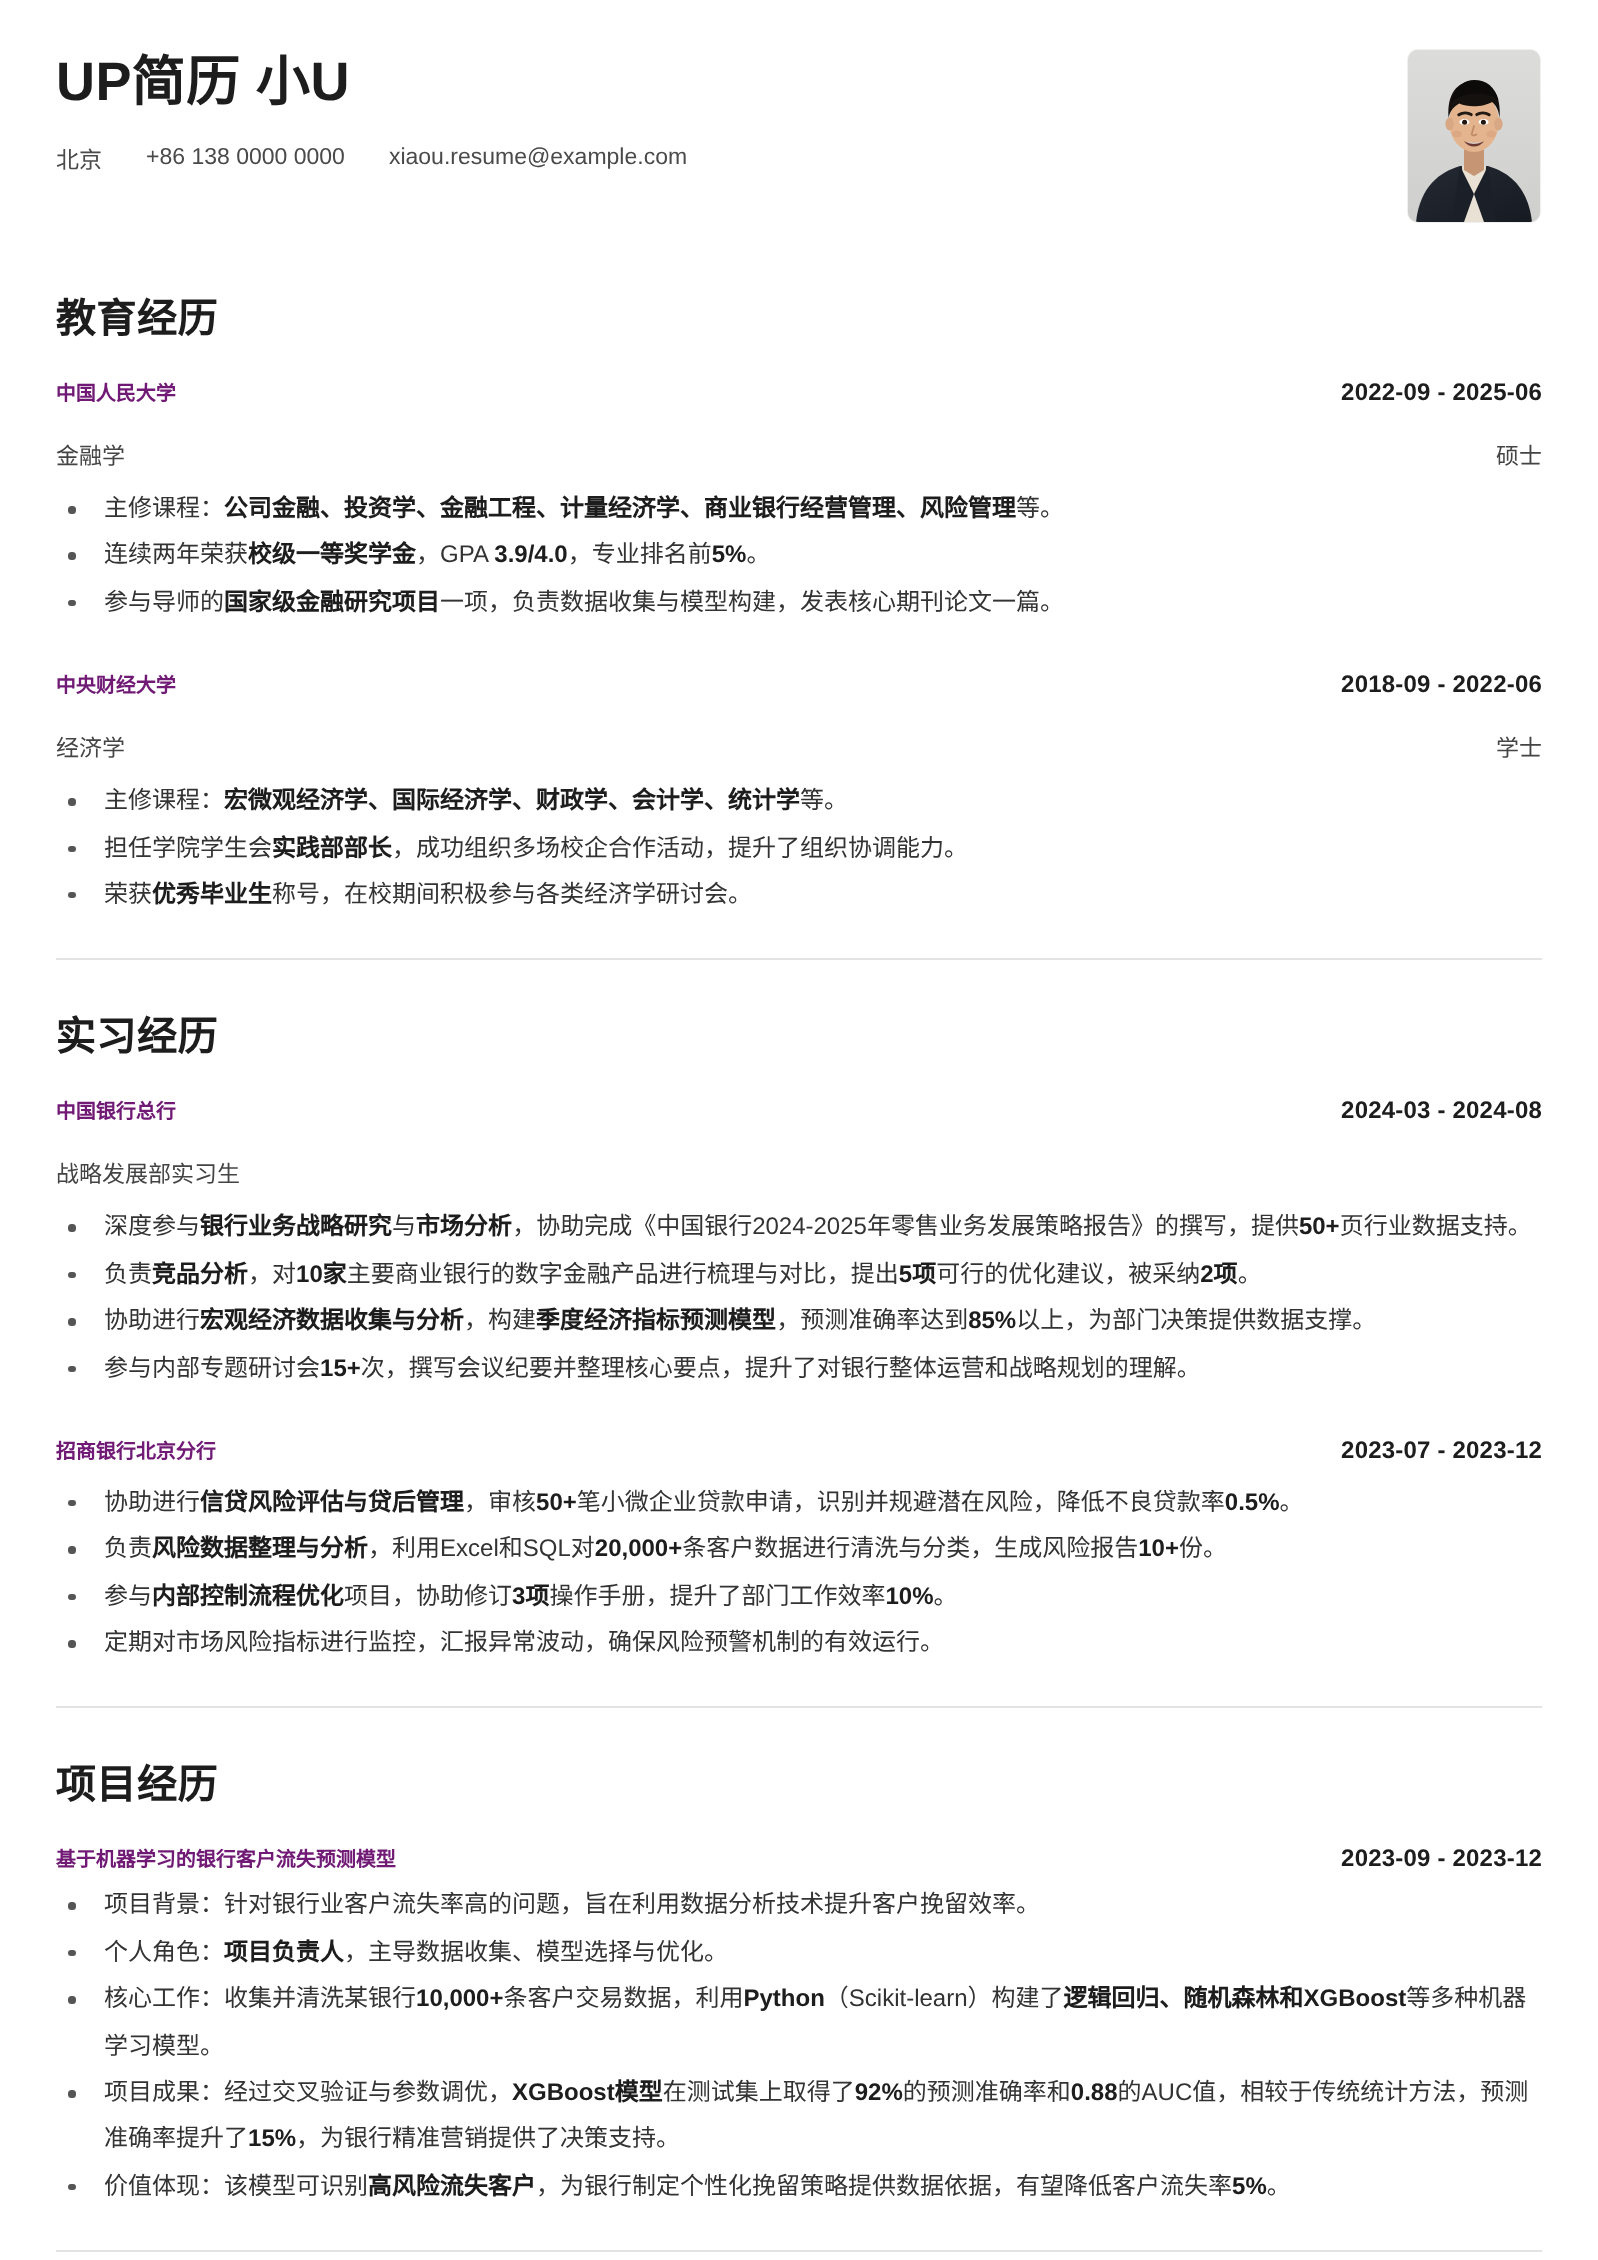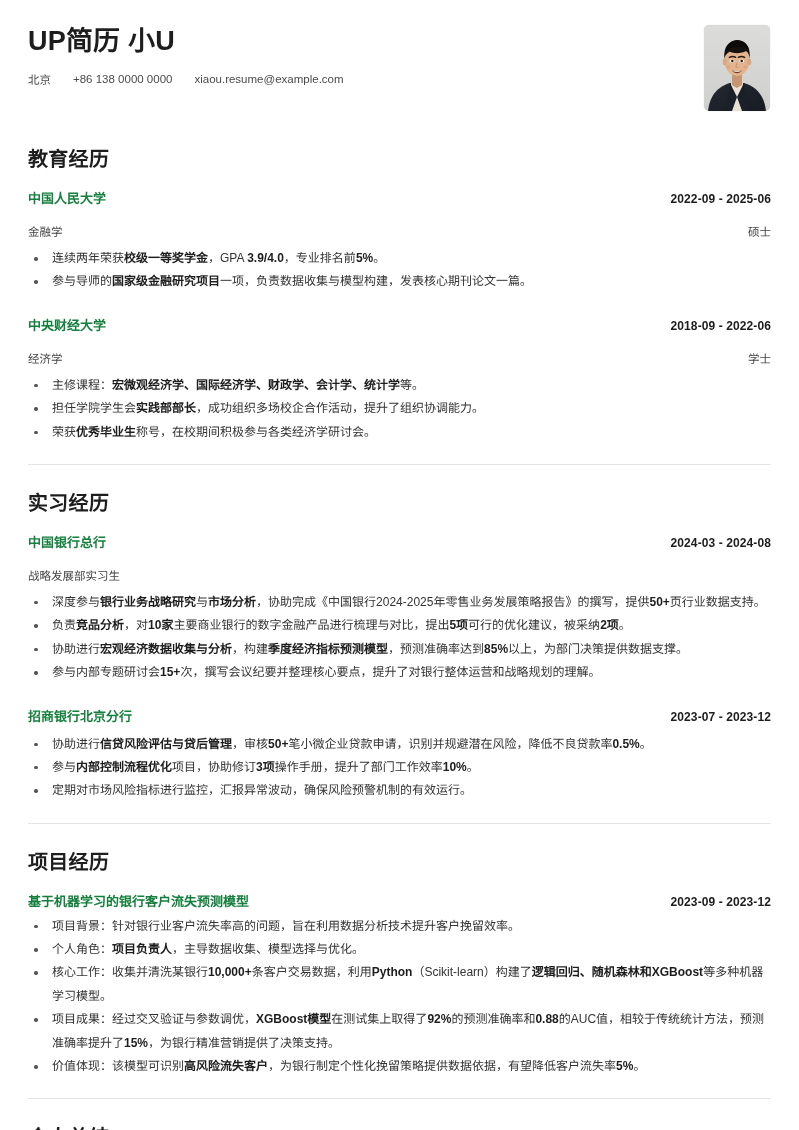--- a/index.html
+++ b/index.html
@@ -88,23 +88,23 @@
 
   .entry { margin-top: 0; }
   .entry + .entry { margin-top: 21px; }
 
   .entry-row {
     display: flex;
     justify-content: space-between;
     align-items: baseline;
   }
   .org {
-    font-size: 13px;
+    font-size: 10px;
     font-weight: 700;
-    color: #15803d;
+    color: #701a75;
   }
   .date {
     font-size: 12px;
     font-weight: 700;
     color: #1d1d1d;
     white-space: nowrap;
     letter-spacing: 0.1px;
   }
   .sub-row {
     display: flex;
@@ -220,20 +220,21 @@
     <div class="entry" style="margin-top:16px;">
       <div class="entry-row">
         <span class="org">中国人民大学</span>
         <span class="date">2022-09 - 2025-06</span>
       </div>
       <div class="sub-row">
         <span class="role">金融学</span>
         <span class="degree">硕士</span>
       </div>
       <ul class="bullets">
+        <li>主修课程：<b>公司金融、投资学、金融工程、计量经济学、商业银行经营管理、风险管理</b>等。</li>
         <li>连续两年荣获<b>校级一等奖学金</b>，GPA <b>3.9/4.0</b>，专业排名前<b>5%</b>。</li>
         <li>参与导师的<b>国家级金融研究项目</b>一项，负责数据收集与模型构建，发表核心期刊论文一篇。</li>
       </ul>
     </div>
 
     <div class="entry">
       <div class="entry-row">
         <span class="org">中央财经大学</span>
         <span class="date">2018-09 - 2022-06</span>
       </div>
@@ -273,20 +274,21 @@
       </ul>
     </div>
 
     <div class="entry">
       <div class="entry-row">
         <span class="org">招商银行北京分行</span>
         <span class="date">2023-07 - 2023-12</span>
       </div>
       <ul class="bullets">
         <li>协助进行<b>信贷风险评估与贷后管理</b>，审核<b>50+</b>笔小微企业贷款申请，识别并规避潜在风险，降低不良贷款率<b>0.5%</b>。</li>
+        <li>负责<b>风险数据整理与分析</b>，利用Excel和SQL对<b>20,000+</b>条客户数据进行清洗与分类，生成风险报告<b>10+</b>份。</li>
         <li>参与<b>内部控制流程优化</b>项目，协助修订<b>3项</b>操作手册，提升了部门工作效率<b>10%</b>。</li>
         <li>定期对市场风险指标进行监控，汇报异常波动，确保风险预警机制的有效运行。</li>
       </ul>
     </div>
   </div>
 
   <div class="sec-gap-mid"></div>
   <div class="divider"></div>
   <div class="sec-gap-mid"></div>
 

